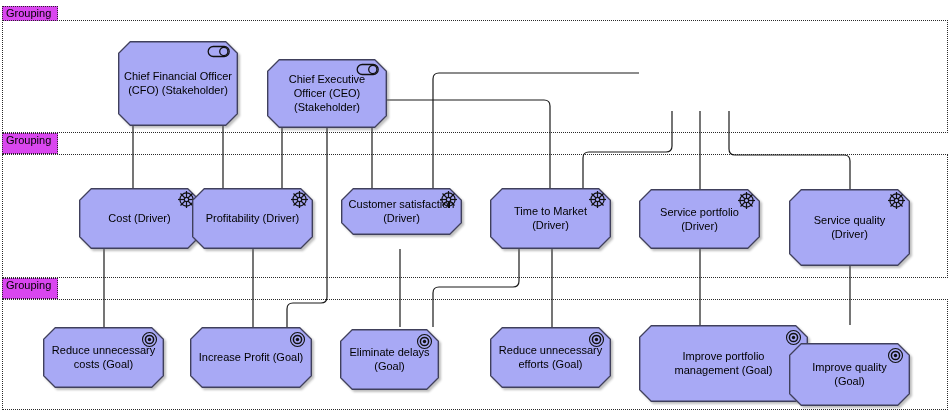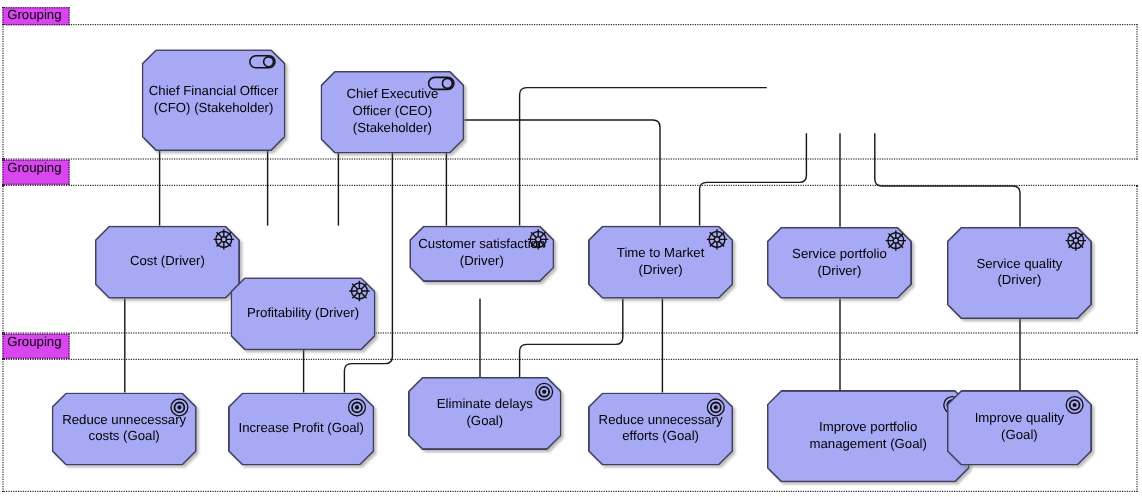--- a/index.html
+++ b/index.html
@@ -101,21 +101,21 @@
       <g stroke="#111" stroke-width="1.2">
         <line x1="9.5" y1="1" x2="9.5" y2="18"></line>
         <line x1="1" y1="9.5" x2="18" y2="9.5"></line>
         <line x1="3.5" y1="3.5" x2="15.5" y2="15.5"></line>
         <line x1="15.5" y1="3.5" x2="3.5" y2="15.5"></line>
         <circle cx="9.5" cy="9.5" r="6.6" fill="none"></circle>
         <circle cx="9.5" cy="9.5" r="2.2" fill="#a8a9f5"></circle>
       </g>
     </svg>
     </div>
-    <div class="node" style="left: 192px; top: 188px; width: 121px; height: 61px; margin-top: 43px;">
+    <div class="node" style="left: 192px; top: 188px; width: 121px; height: 61px;">
       <div class="node-border">
         <div class="node-fill"></div>
       </div>
       <div class="node-label">Profitability (Driver)</div>
       <svg class="icon icon-driver" width="19" height="19" viewBox="0 0 19 19">
       <g stroke="#111" stroke-width="1.2">
         <line x1="9.5" y1="1" x2="9.5" y2="18"></line>
         <line x1="1" y1="9.5" x2="18" y2="9.5"></line>
         <line x1="3.5" y1="3.5" x2="15.5" y2="15.5"></line>
         <line x1="15.5" y1="3.5" x2="3.5" y2="15.5"></line>
@@ -208,21 +208,21 @@
       <div class="node-border">
         <div class="node-fill"></div>
       </div>
       <div class="node-label">Increase Profit (Goal)</div>
       <svg class="icon icon-goal" width="17" height="17" viewBox="0 0 17 17">
       <circle cx="8.5" cy="8.5" r="7" fill="none" stroke="#111" stroke-width="1.1"></circle>
       <circle cx="8.5" cy="8.5" r="4.1" fill="none" stroke="#111" stroke-width="1.5"></circle>
       <circle cx="8.5" cy="8.5" r="1.7" fill="#111"></circle>
     </svg>
     </div>
-    <div class="node" style="left: 340px; top: 314px; width: 128px; height: 61px;">
+    <div class="node" style="left: 340px; top: 329px; width: 99px; height: 61px;">
       <div class="node-border">
         <div class="node-fill"></div>
       </div>
       <div class="node-label">Eliminate delays
 (Goal)</div>
       <svg class="icon icon-goal" width="17" height="17" viewBox="0 0 17 17">
       <circle cx="8.5" cy="8.5" r="7" fill="none" stroke="#111" stroke-width="1.1"></circle>
       <circle cx="8.5" cy="8.5" r="4.1" fill="none" stroke="#111" stroke-width="1.5"></circle>
       <circle cx="8.5" cy="8.5" r="1.7" fill="#111"></circle>
     </svg>
@@ -244,21 +244,21 @@
         <div class="node-fill"></div>
       </div>
       <div class="node-label">Improve portfolio
 management (Goal)</div>
       <svg class="icon icon-goal" width="17" height="17" viewBox="0 0 17 17">
       <circle cx="8.5" cy="8.5" r="7" fill="none" stroke="#111" stroke-width="1.1"></circle>
       <circle cx="8.5" cy="8.5" r="4.1" fill="none" stroke="#111" stroke-width="1.5"></circle>
       <circle cx="8.5" cy="8.5" r="1.7" fill="#111"></circle>
     </svg>
     </div>
-    <div class="node" style="left: 789px; top: 325px; width: 121px; height: 63px;">
+    <div class="node" style="left: 789px; top: 343px; width: 121px; height: 63px;">
       <div class="node-border">
         <div class="node-fill"></div>
       </div>
       <div class="node-label">Improve quality
 (Goal)</div>
       <svg class="icon icon-goal" width="17" height="17" viewBox="0 0 17 17">
       <circle cx="8.5" cy="8.5" r="7" fill="none" stroke="#111" stroke-width="1.1"></circle>
       <circle cx="8.5" cy="8.5" r="4.1" fill="none" stroke="#111" stroke-width="1.5"></circle>
       <circle cx="8.5" cy="8.5" r="1.7" fill="#111"></circle>
     </svg>

